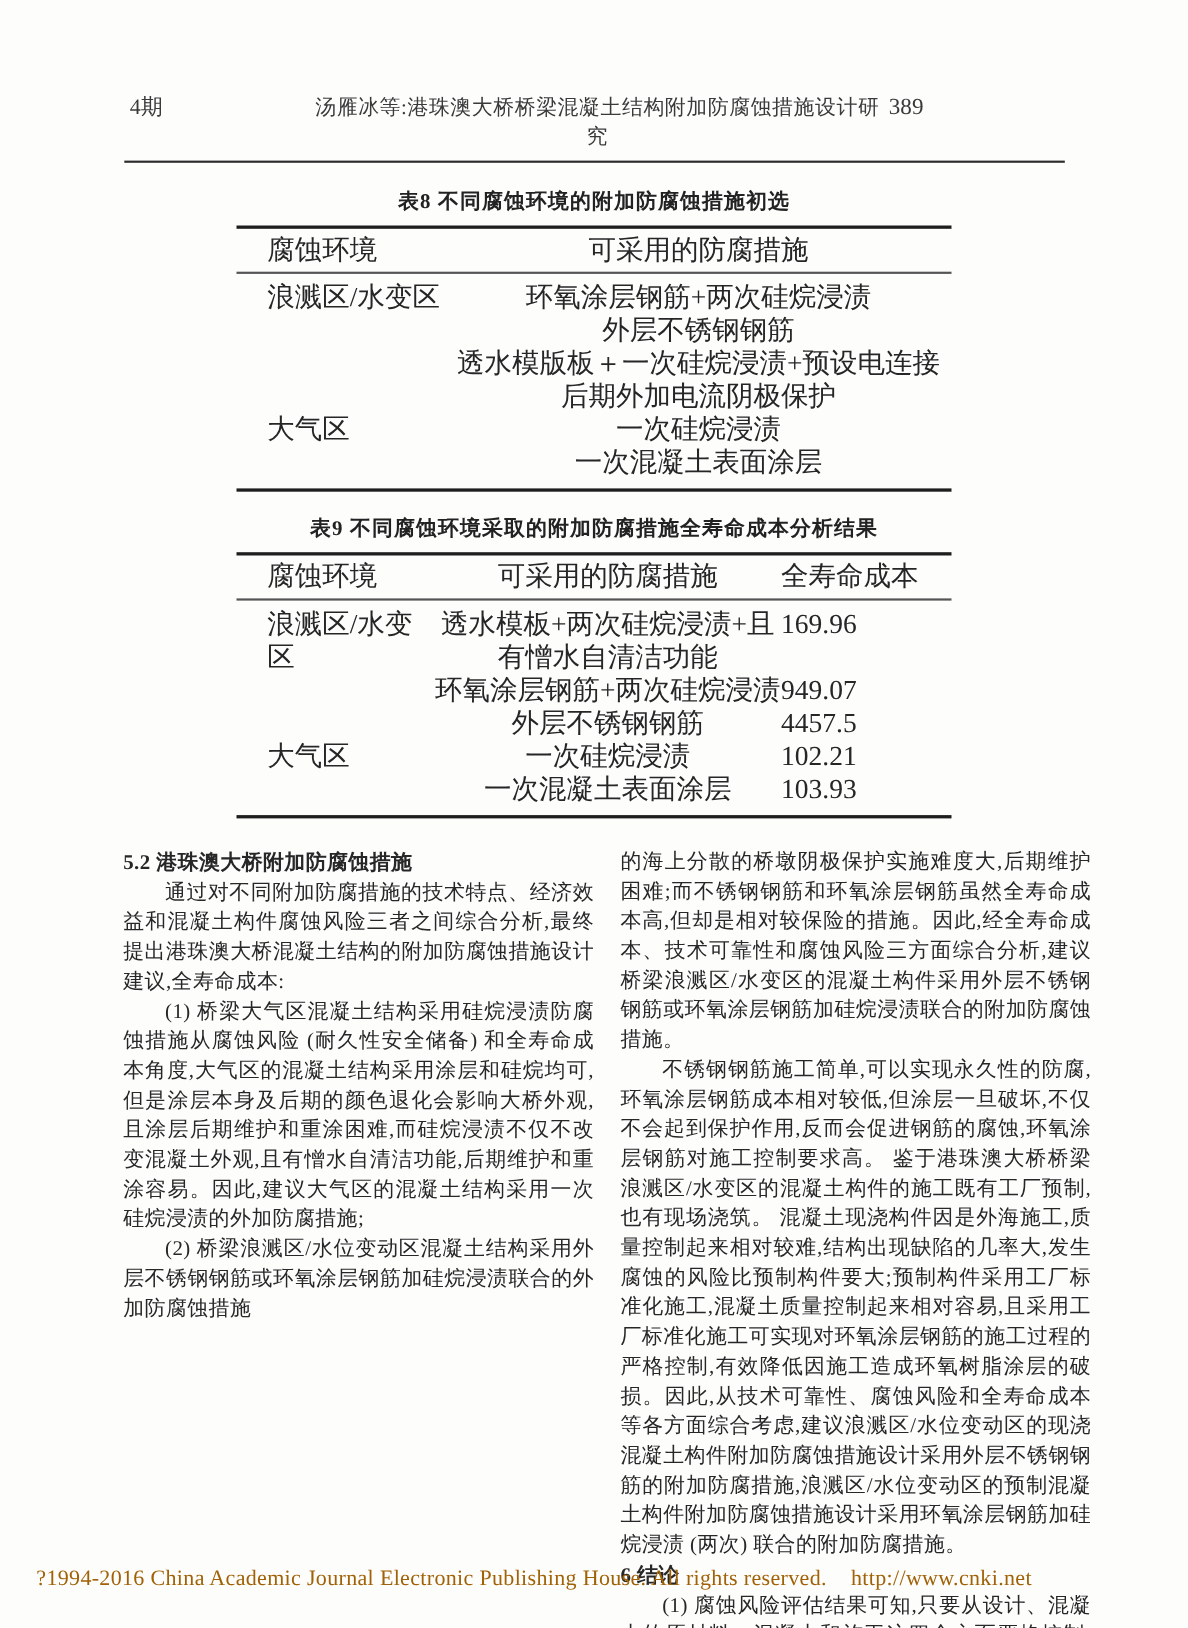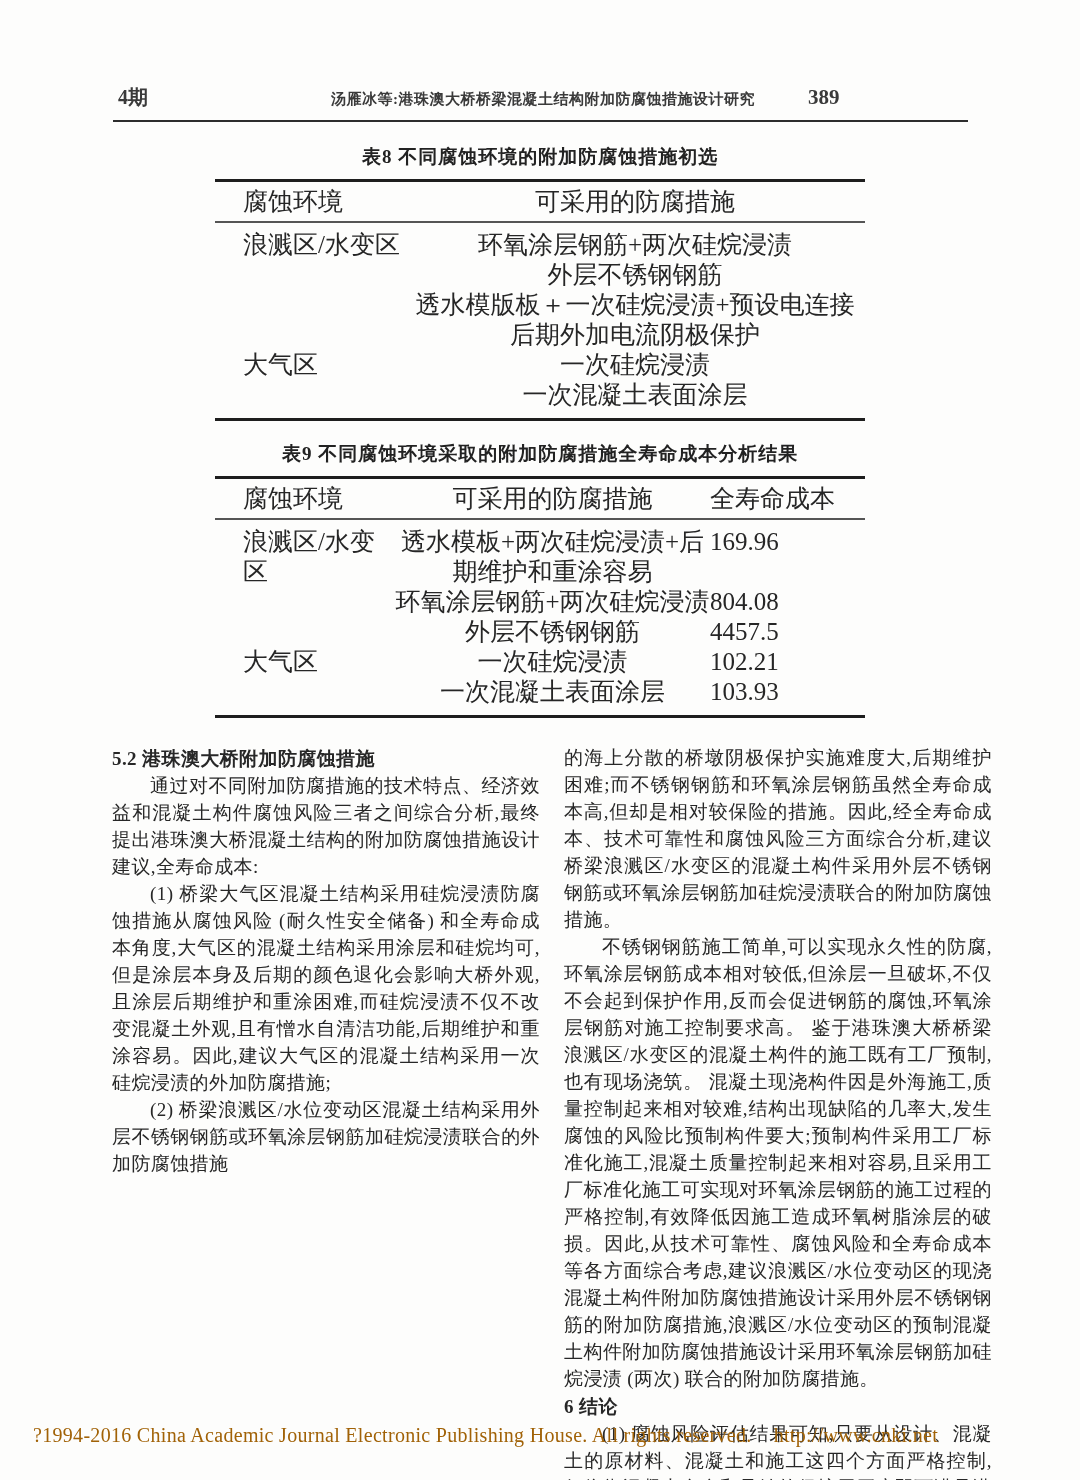--- a/index.html
+++ b/index.html
@@ -10,24 +10,24 @@
     color: #262626;
     position: relative;
     overflow: hidden;
   }
   .page { position: absolute; inset: 0; }
 
   
   .hdr {
     margin: 84px 112px 0 118px;
     display: flex; align-items: baseline;
-    font-size: 20px; color: #3a3a3a; font-weight: bold;
+    font-size: 20px; color: #3a3a3a;
   }
   .hdr .issue { width: 160px; }
-  .hdr .jtitle { flex: 1; text-align: center; font-size: 15px; letter-spacing: 0.5px; }
+  .hdr .jtitle { flex: 1; text-align: center; font-size: 19px; letter-spacing: 0.5px; }
   .hdr .pageno { width: 160px; text-align: left; font-size: 21px; }
   .hdr-rule { margin: 9px 112px 0 113px; border-top: 2px solid #2d2d2d; }
 
   
   .tblock { width: 650px; margin: 0 auto; }
   .t8 { margin-top: 22px; }
   .t9 { margin-top: 20px; }
   .tbl-title { text-align: center; font-weight: bold; font-size: 19px; letter-spacing: 1px; color: #222; margin-bottom: 9px; }
   .tbl { border-top: 3px solid #1e1e1e; border-bottom: 3px solid #1e1e1e; }
   .trow { display: grid; grid-template-columns: 190px 1fr; line-height: 30px; font-size: 25px; }
@@ -112,27 +112,27 @@
     <div class="tbl-title">表9 不同腐蚀环境采取的附加防腐措施全寿命成本分析结果</div>
     <div class="tbl">
       <div class="trow thead">
         <span class="tc env">腐蚀环境</span>
         <span class="tc measure">可采用的防腐措施</span>
         <span class="tc cost">全寿命成本</span>
       </div>
       <div class="tbody" id="t9-body">
           <div class="trow">
             <span class="tc env">浪溅区/水变区</span>
-            <span class="tc measure">透水模板+两次硅烷浸渍+后期维护和重涂容易</span>
+            <span class="tc measure">透水模板+两次硅烷浸渍+且有憎水自清洁功能</span>
             <span class="tc cost">169.96</span>
           </div>
           <div class="trow">
             <span class="tc env"></span>
             <span class="tc measure">环氧涂层钢筋+两次硅烷浸渍</span>
-            <span class="tc cost">804.08</span>
+            <span class="tc cost">949.07</span>
           </div>
           <div class="trow">
             <span class="tc env"></span>
             <span class="tc measure">外层不锈钢钢筋</span>
             <span class="tc cost">4457.5</span>
           </div>
           <div class="trow">
             <span class="tc env">大气区</span>
             <span class="tc measure">一次硅烷浸渍</span>
             <span class="tc cost">102.21</span>

